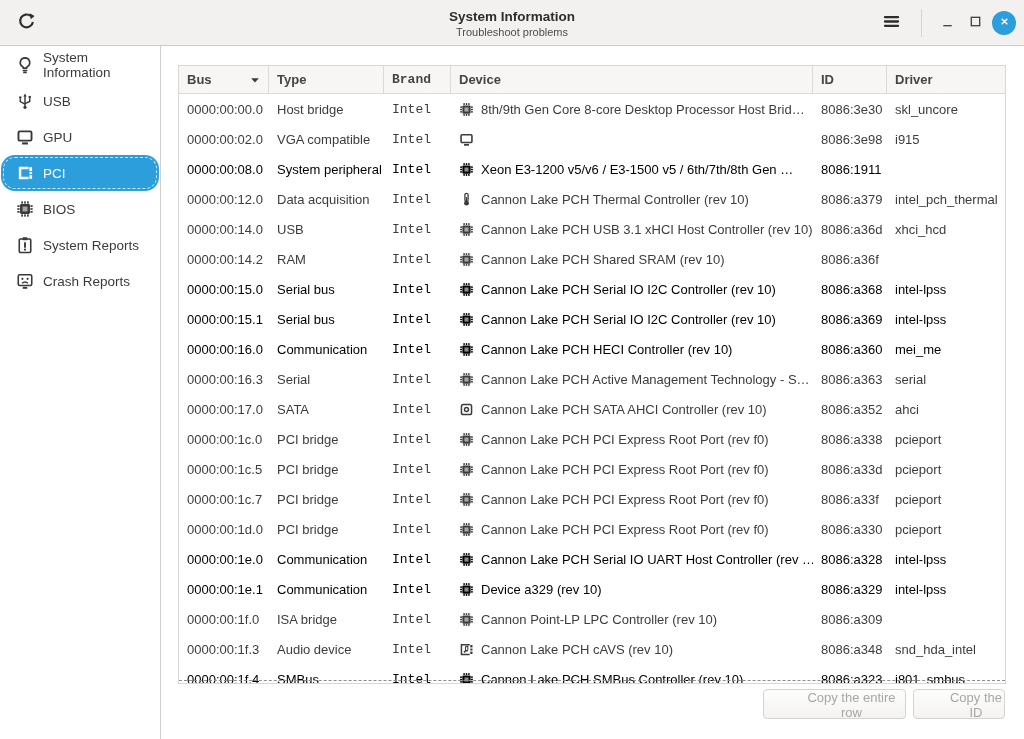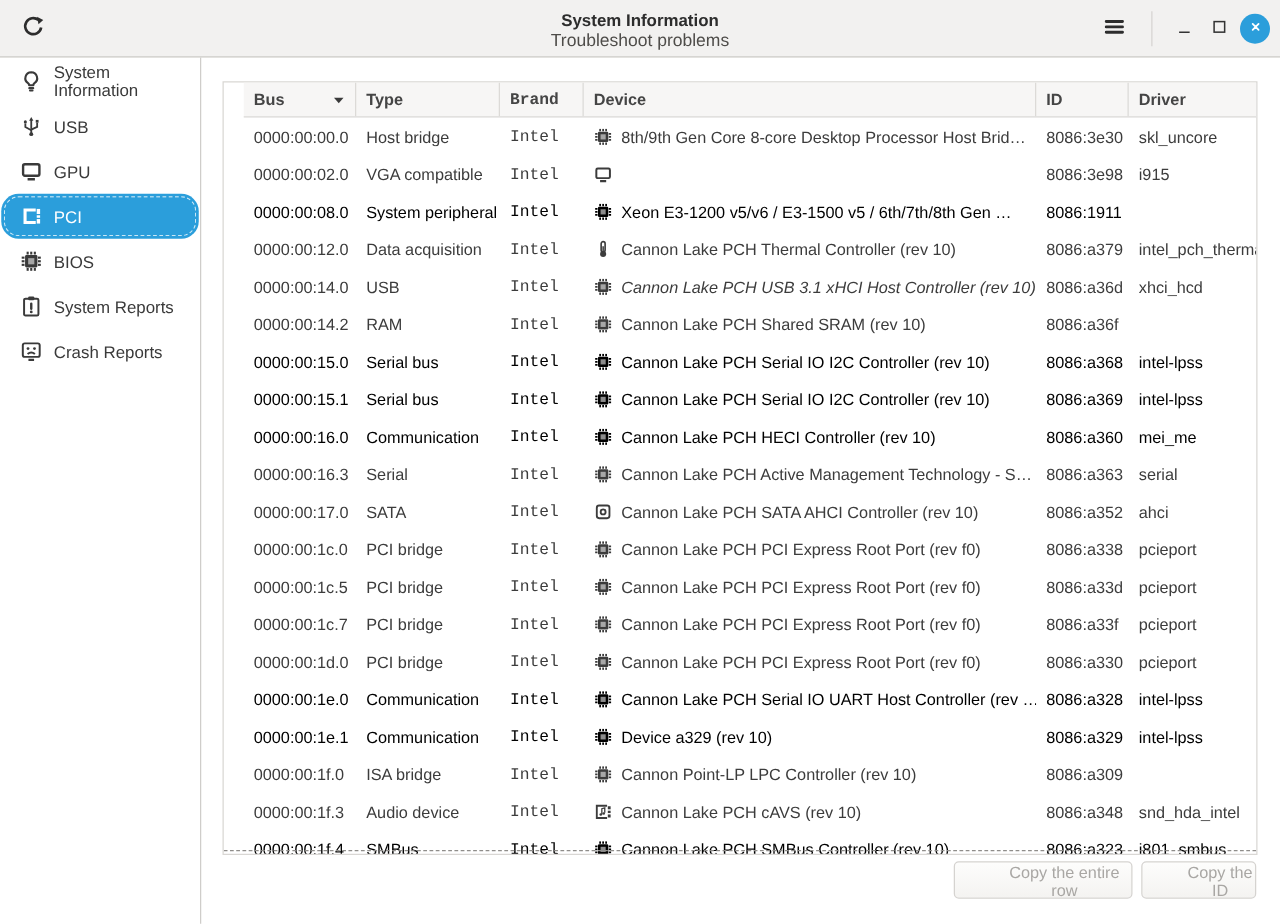--- a/index.html
+++ b/index.html
@@ -9,21 +9,21 @@
   
   .titlebar { position:absolute; left:0; top:0; width:1024px; height:46px;
     background:#f2f1f0; border-bottom:1px solid #cdcbc8; }
   .tb-btn { position:absolute; width:28px; height:28px; top:9px; border:none; background:transparent;
     display:flex; align-items:center; justify-content:center; color:#2d2d2d; cursor:pointer; }
   .tb-btn svg { width:19px; height:19px; }
   .refresh-btn { left:12px; }
   .title-wrap { position:absolute; left:200px; right:200px; top:0; height:46px; text-align:center;
     display:flex; flex-direction:column; justify-content:center; pointer-events:none; }
   .win-title { font-size:13.5px; font-weight:bold; color:#2d2d2d; line-height:17px; }
-  .win-subtitle { font-size:14px; color:#4e4c49; line-height:14px; }
+  .win-subtitle { font-size:11px; color:#4e4c49; line-height:14px; }
   .tb-right { position:absolute; right:0; top:0; height:46px; display:flex; align-items:center; }
   .menu-btn { position:static; margin-right:16px; }
   .tb-sep { width:1px; height:28px; background:#d6d4d1; margin-right:12px; }
   .win-ctl { width:26px; height:26px; border:none; background:transparent; display:flex;
     align-items:center; justify-content:center; color:#333; cursor:pointer; margin-right:2px; }
   .win-ctl svg { width:15px; height:15px; }
   .close-btn { width:24px; height:24px; border-radius:50%; margin-right:8px; margin-left:2px;
     display:flex; align-items:center; justify-content:center; border:none; cursor:pointer; }
   .close-btn svg { width:13px; height:13px; }
 
@@ -31,21 +31,21 @@
   .sidebar { position:absolute; left:0; top:47px; width:160px; bottom:0; background:#fff; }
   .sidebar-sep { position:absolute; left:160px; top:46px; width:1px; bottom:0; background:#cfcdca; }
   .side-item { height:36px; margin:0 1px; display:flex; align-items:center; padding-left:15px;
     color:#3a3a3a; font-size:13.5px; cursor:pointer; }
   .side-item .icon { width:18px; height:18px; margin-right:9px; display:inline-flex; }
   .side-item .icon svg { width:18px; height:18px; }
   .side-item.selected { color:#fff; outline:1px dashed rgba(255,255,255,.75); outline-offset:-3px; }
 
   
   .tablebox { position:absolute; left:178px; top:65px; width:828px; height:619px;
-    border:1px solid #d9d7d4; background:#fff; overflow:hidden;padding-left:16px; }
+    border:1px solid #d9d7d4; background:#fff; overflow:hidden; }
   .thead { display:flex; height:28px; background:#f7f6f5; border-bottom:1px solid #dcdad7; }
   .th { display:flex; align-items:center; justify-content:space-between; padding:0 8px 0 8px;
     font-size:13px; font-weight:bold; color:#454545; border-right:1px solid #dcdad7; cursor:pointer; }
   .th:last-child { border-right:none; }
   .th .icon svg { width:10px; height:10px; display:block; }
   .tr { display:flex; height:30px; align-items:center; color:#3c3c3c; font-size:13px; cursor:default; }
   .tr.dimmed { color:#000000; }
   .td { padding-left:8px; white-space:nowrap; overflow:hidden; }
   .col-bus { width:90px; } .col-type { width:115px; } .col-brand { width:67px;font-family:Liberation Mono, monospace; }
   .col-device { width:362px; display:flex; align-items:center; }
@@ -331,21 +331,21 @@
                 <rect x="1.2" y="4.7" width="2" height="1.5"></rect>
                 <rect x="1.2" y="7.25" width="2" height="1.5"></rect>
                 <rect x="1.2" y="9.8" width="2" height="1.5"></rect>
                 <rect x="12.8" y="4.7" width="2" height="1.5"></rect>
                 <rect x="12.8" y="7.25" width="2" height="1.5"></rect>
                 <rect x="12.8" y="9.8" width="2" height="1.5"></rect>
               </g>
               <rect x="5.8" y="5.8" width="4.4" height="4.4" fill="#ffffff" opacity="0.55"></rect>
             </svg>
           </span>
-          <span style="overflow:hidden;white-space:nowrap;font-style:italic;">Cannon Lake PCH USB 3.1 xHCI Host Controller (rev 10)</span>
+          <span style="overflow:hidden;white-space:nowrap;">Cannon Lake PCH USB 3.1 xHCI Host Controller (rev 10)</span>
         </div>
         <div class="td col-id">8086:a36d</div>
         <div class="td col-driver">xhci_hcd</div>
       </div>
       <div class="tr">
         <div class="td col-bus">0000:00:14.2</div>
         <div class="td col-type">RAM</div>
         <div class="td col-brand">Intel</div>
         <div class="td col-device">
           <span class="icon dev-icon">

